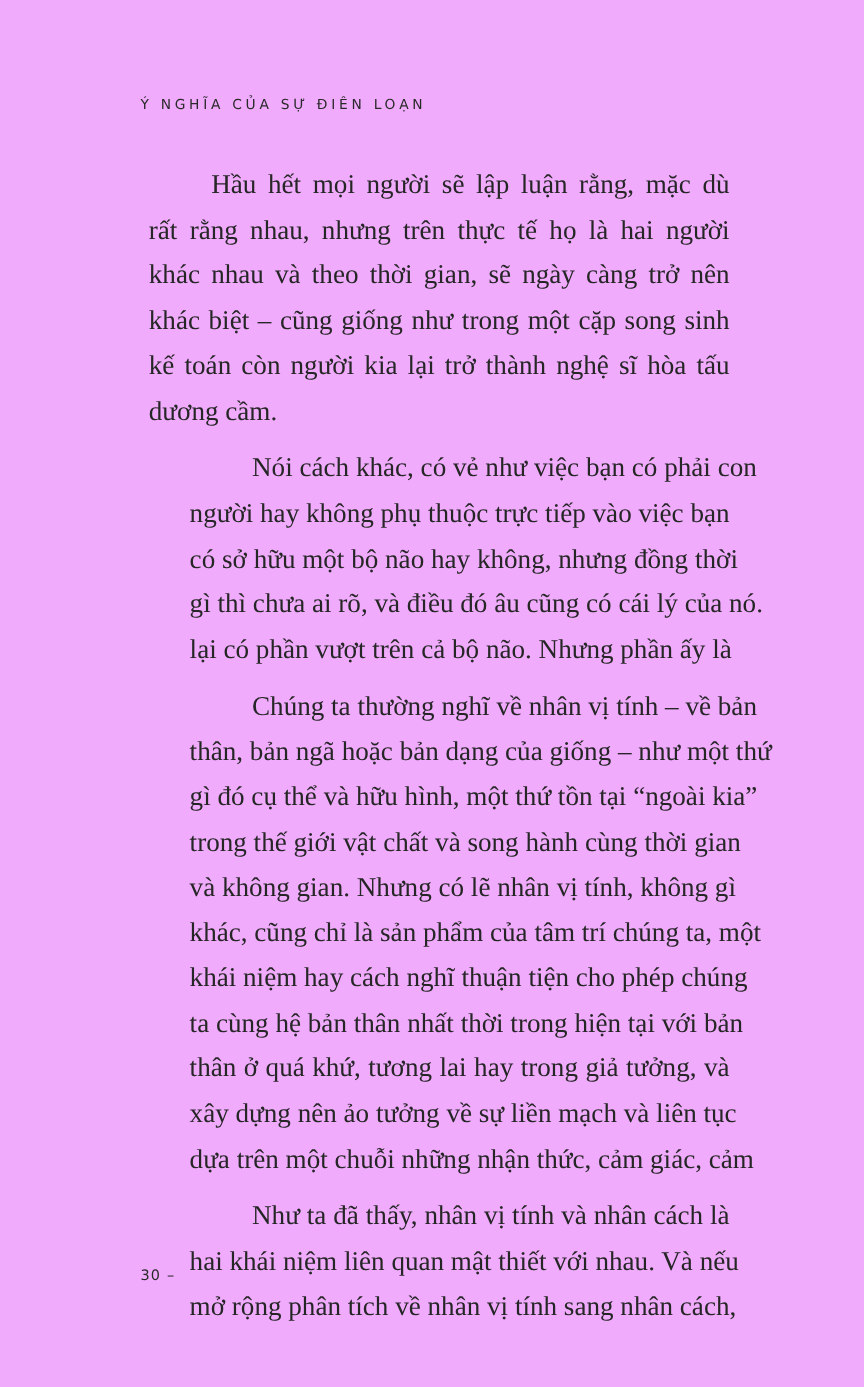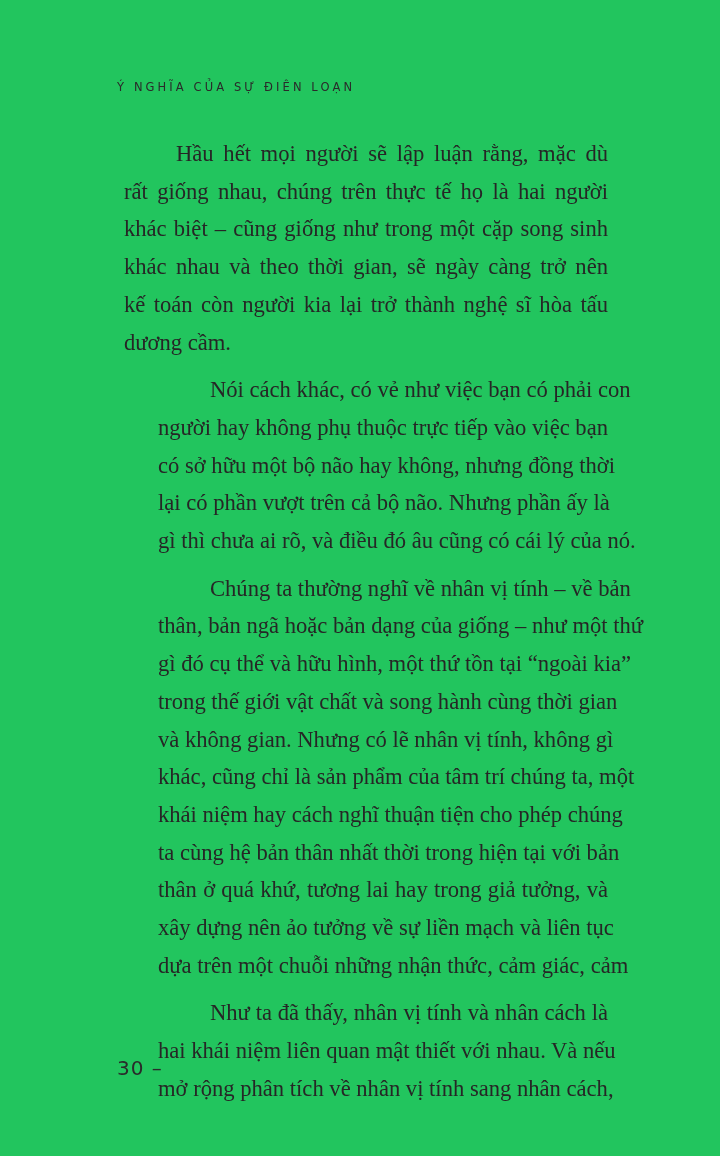--- a/index.html
+++ b/index.html
@@ -11,21 +11,21 @@
       width: 720px;
       height: 1156px;
       position: relative;
       overflow: hidden;
     }
     .page {
       position: absolute;
       left: 0; top: 0;
       width: 720px;
       height: 1156px;
-      background: #22c55e;
+      background: #f0abfc;
     }
     .running-header {
       position: absolute;
       left: 117px;
       top: 80px;
       font-family: "DejaVu Sans", sans-serif;
       font-size: 11.5px;
       letter-spacing: 3.1px;
       color: #2a2a2a;
       white-space: nowrap;
@@ -62,50 +62,50 @@
       padding-left: 52px;
     }
     .para.block {
       text-indent: 0;
     }
     .folio {
       position: absolute;
       left: 117px;
       top: 1056px;
       font-family: "DejaVu Sans", sans-serif;
-      font-size: 20px;
+      font-size: 12px;
       color: #2a2a2a;
       letter-spacing: 1px;
       white-space: nowrap;
     }
   </style>
 </head>
 <body>
 
 <div class="page">
 
   <div class="running-header">Ý NGHĨA CỦA SỰ ĐIÊN LOẠN</div>
 
   <div class="body-text">
 
     <div class="para block">
       <span class="line first">Hầu hết mọi người sẽ lập luận rằng, mặc dù</span>
-      <span class="line">rất giống nhau, chúng trên thực tế họ là hai người</span>
+      <span class="line">rất rằng nhau, nhưng trên thực tế họ là hai người</span>
+      <span class="line">khác nhau và theo thời gian, sẽ ngày càng trở nên</span>
       <span class="line">khác biệt – cũng giống như trong một cặp song sinh</span>
-      <span class="line">khác nhau và theo thời gian, sẽ ngày càng trở nên</span>
       <span class="line">kế toán còn người kia lại trở thành nghệ sĩ hòa tấu</span>
       <span class="line last">dương cầm.</span>
     </div>
 
     <div class="para block">
       <span class="line first">Nói cách khác, có vẻ như việc bạn có phải con</span>
       <span class="line">người hay không phụ thuộc trực tiếp vào việc bạn</span>
       <span class="line">có sở hữu một bộ não hay không, nhưng đồng thời</span>
+      <span class="line last">gì thì chưa ai rõ, và điều đó âu cũng có cái lý của nó.</span>
       <span class="line">lại có phần vượt trên cả bộ não. Nhưng phần ấy là</span>
-      <span class="line last">gì thì chưa ai rõ, và điều đó âu cũng có cái lý của nó.</span>
     </div>
 
     <div class="para block">
       <span class="line first">Chúng ta thường nghĩ về nhân vị tính – về bản</span>
       <span class="line">thân, bản ngã hoặc bản dạng của giống – như một thứ</span>
       <span class="line">gì đó cụ thể và hữu hình, một thứ tồn tại “ngoài kia”</span>
       <span class="line">trong thế giới vật chất và song hành cùng thời gian</span>
       <span class="line">và không gian. Nhưng có lẽ nhân vị tính, không gì</span>
       <span class="line">khác, cũng chỉ là sản phẩm của tâm trí chúng ta, một</span>
       <span class="line">khái niệm hay cách nghĩ thuận tiện cho phép chúng</span>

